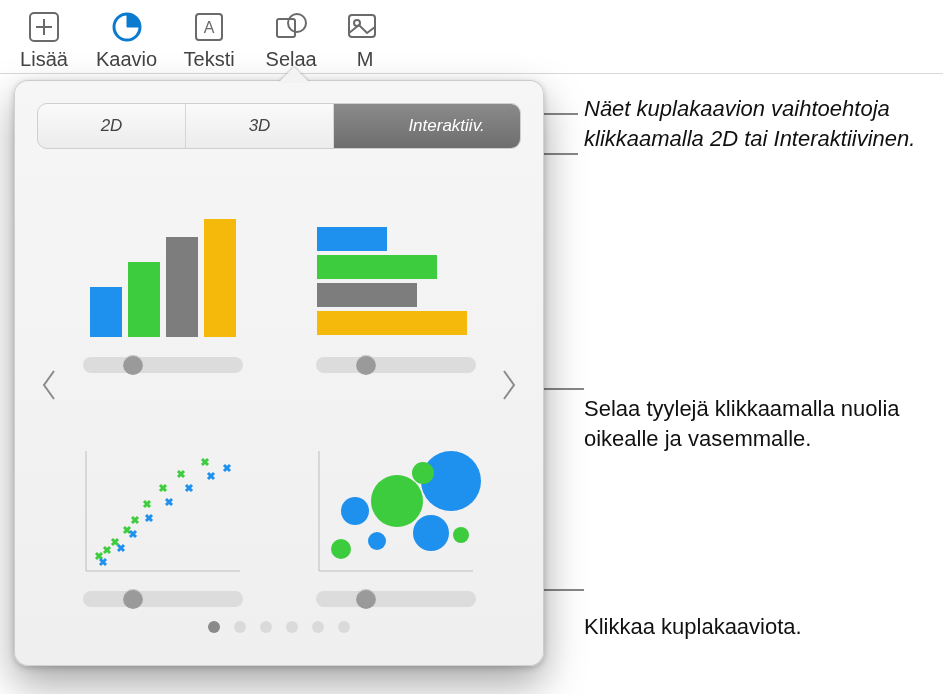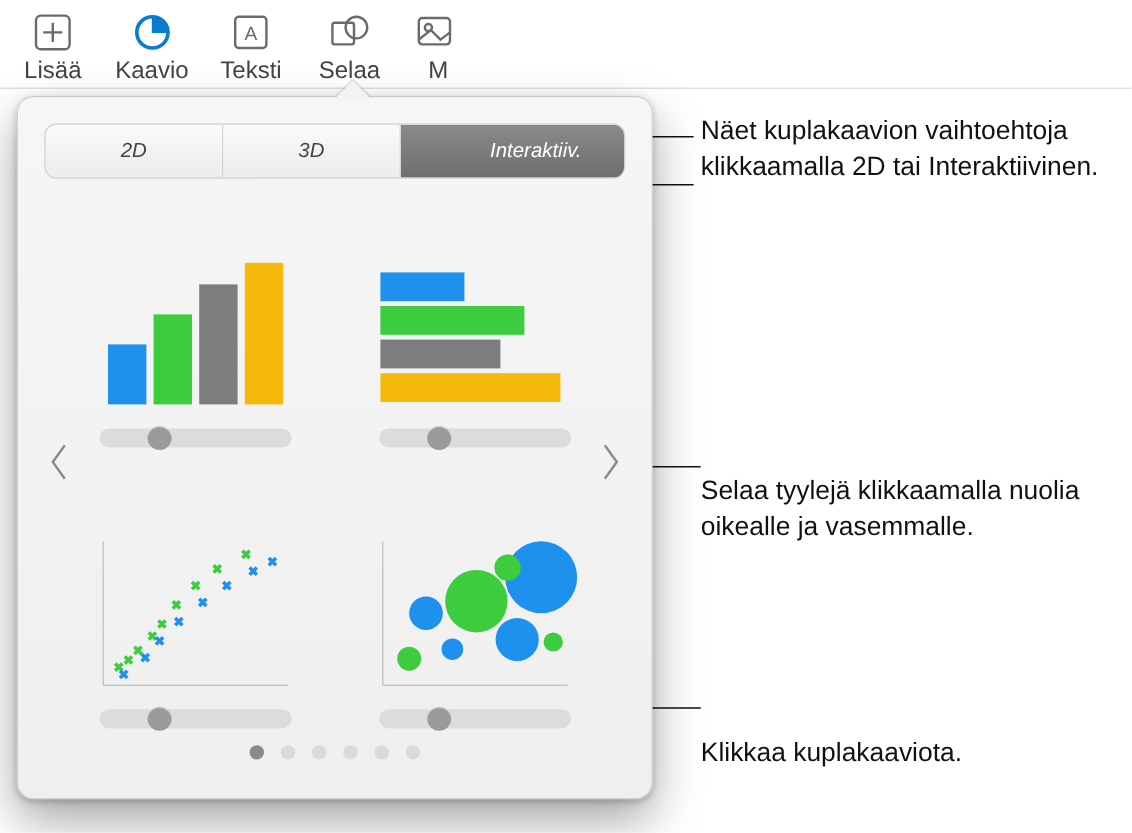--- a/index.html
+++ b/index.html
@@ -345,21 +345,21 @@
       <span></span>
     </div>
   </div>
 </div>
 
 <div class="callouts">
 
   <svg class="lead" style="left:-30px; top:28px" width="60" height="54">
     <path d="M58 6 L8 6 M8 6 L8 46 M58 46 L8 46"></path>
   </svg>
-  <div class="callout" style="left:34px; top:14px; width:360px;">Näet kuplakaavion vaihtoehtoja klikkaamalla 2D tai Interaktiivinen.</div>
+  <div class="callout" style="left:34px; top:14px; width:360px;font-style:italic;">Näet kuplakaavion vaihtoehtoja klikkaamalla 2D tai Interaktiivinen.</div>
 
   <svg class="lead" style="left:-44px; top:308px" width="78" height="2">
     <line x1="0" y1="1" x2="78" y2="1"></line>
   </svg>
   <div class="callout" style="left:34px; top:278px; width:340px;margin-top:36px;">Selaa tyylejä klikkaamalla nuolia oikealle ja vasemmalle.</div>
 
   <svg class="lead" style="left:-120px; top:470px" width="156" height="44">
     <path d="M0 2 L0 40 L154 40"></path>
   </svg>
   <div class="callout" style="left:34px; top:496px; width:340px;margin-top:36px;">Klikkaa kuplakaaviota.</div>

